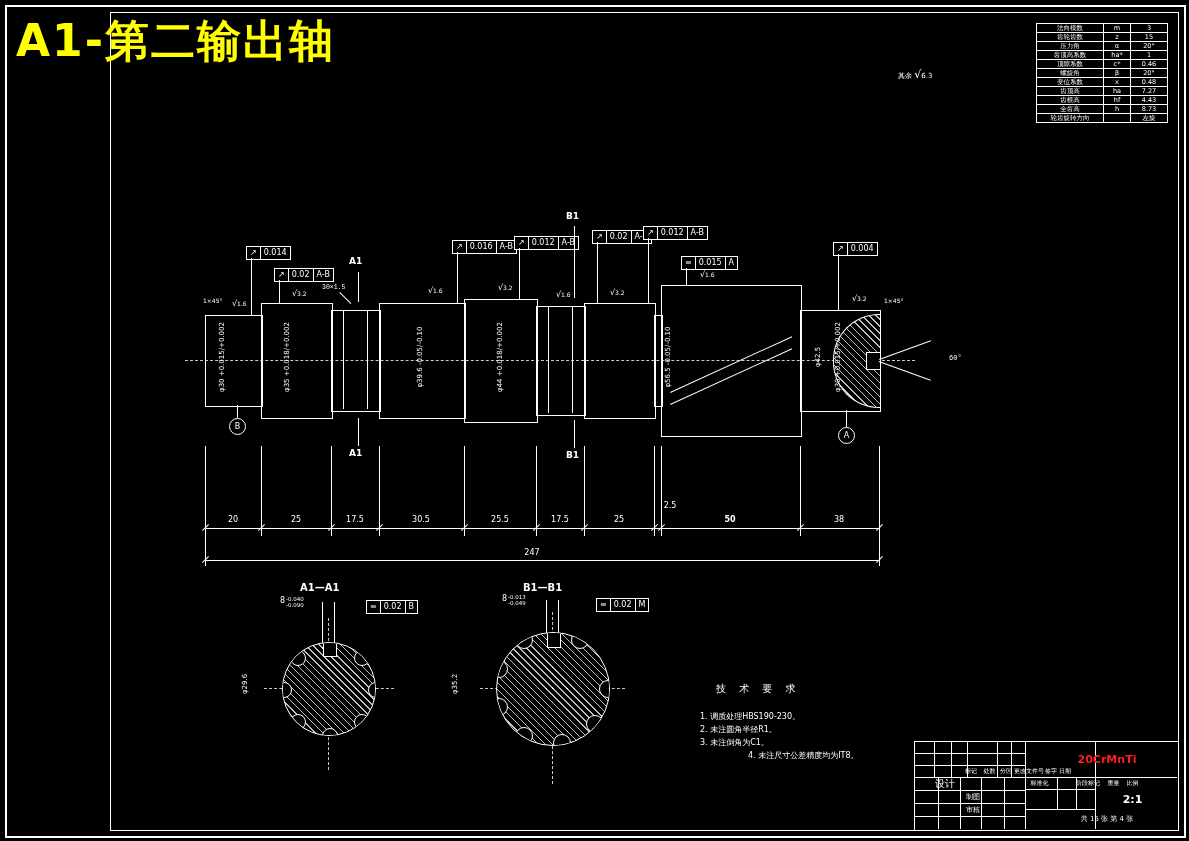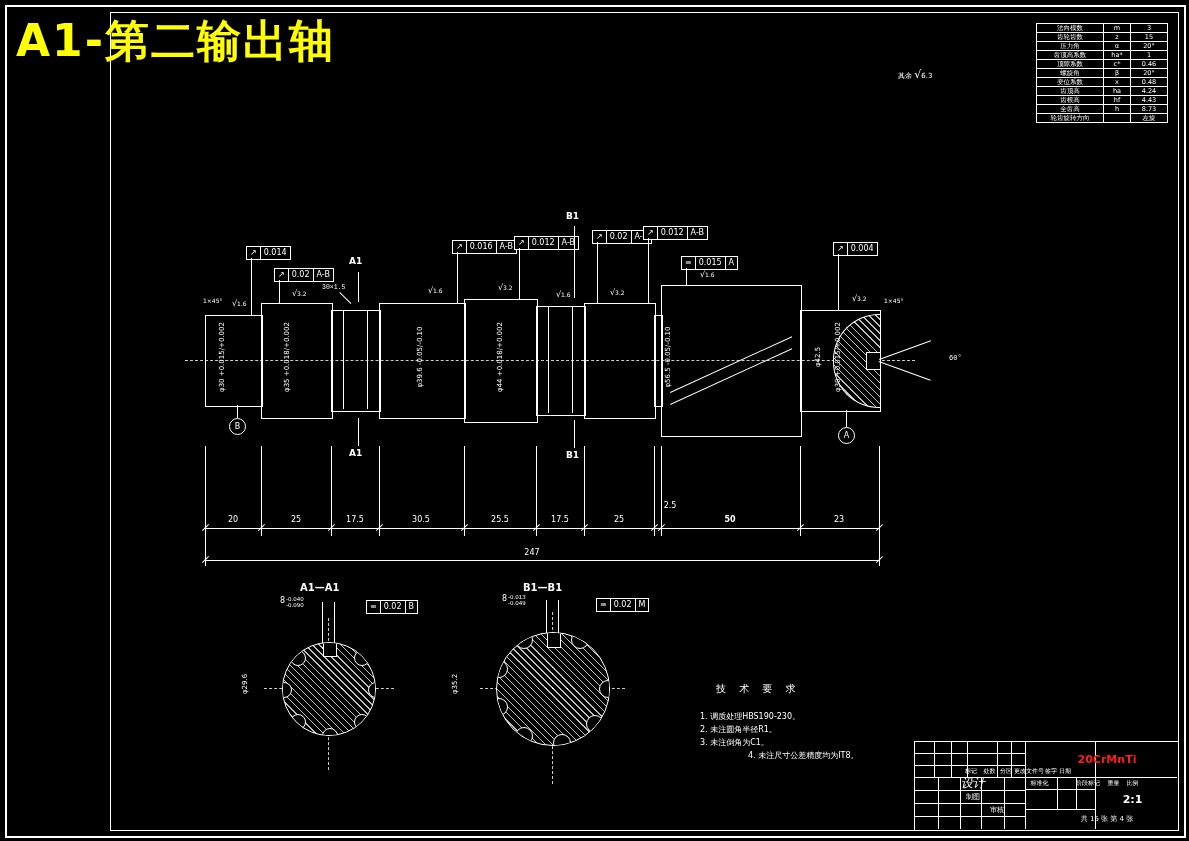--- a/index.html
+++ b/index.html
@@ -82,21 +82,21 @@
         <td class="v">20°</td>
       </tr>
   <tr>
         <td class="n">变位系数</td>
         <td class="s">x</td>
         <td class="v">0.48</td>
       </tr>
   <tr>
         <td class="n">齿顶高</td>
         <td class="s">ha</td>
-        <td class="v">4.24</td>
+        <td class="v">7.27</td>
       </tr>
   <tr>
         <td class="n">齿根高</td>
         <td class="s">hf</td>
         <td class="v">4.43</td>
       </tr>
   <tr>
         <td class="n">全齿高</td>
         <td class="s">h</td>
         <td class="v">8.73</td>
@@ -244,21 +244,21 @@
 <div class="tick" style="left:879px;top:523px;"></div>
 <div class="dimlbl" style="left:213px;top:515px;">20</div>
 <div class="dimlbl" style="left:276px;top:515px;">25</div>
 <div class="dimlbl" style="left:335px;top:515px;">17.5</div>
 <div class="dimlbl" style="left:401px;top:515px;">30.5</div>
 <div class="dimlbl" style="left:480px;top:515px;">25.5</div>
 <div class="dimlbl" style="left:540px;top:515px;">17.5</div>
 <div class="dimlbl" style="left:599px;top:515px;">25</div>
 <div class="dimlbl" style="left:650px;top:501px;">2.5</div>
 <div class="dimlbl" style="left:710px;top:515px;font-weight:bold;">50</div>
-<div class="dimlbl" style="left:819px;top:515px;">23</div>
+<div class="dimlbl" style="left:819px;top:515px;">38</div>
 <div class="hl" style="left:205px;top:560px;width:674px;"></div>
 <div class="tick" style="left:205px;top:555px;"></div>
 <div class="tick" style="left:879px;top:555px;"></div>
 <div class="dimlbl" style="left:512px;top:548px;">247</div>
 
 <div class="cutlbl" style="left:300px;top:582px;font-size:10px;">A1—A1</div>
 <div class="clv" style="left:328px;top:618px;height:152px;"></div>
 <div class="cl" style="left:264px;top:688px;width:130px;"></div>
 <div class="vl" style="left:322px;top:602px;height:48px;"></div>
 <div class="vl" style="left:334px;top:602px;height:48px;"></div>
@@ -346,23 +346,23 @@
 <div class="hl" style="left:1025px;top:809px;width:70px;"></div>
 <div class="vl" style="left:1057px;top:777px;height:32px;"></div>
 <div class="vl" style="left:1076px;top:777px;height:32px;"></div>
 
 <div class="tbcell" style="left:914px;top:765px;width:20px;height:12px;">标记</div>
 <div class="tbcell" style="left:934px;top:765px;width:17px;height:12px;">处数</div>
 <div class="tbcell" style="left:951px;top:765px;width:16px;height:12px;">分区</div>
 <div class="tbcell" style="left:967px;top:765px;width:30px;height:12px;">更改文件号</div>
 <div class="tbcell" style="left:997px;top:765px;width:14px;height:12px;">签字</div>
 <div class="tbcell" style="left:1011px;top:765px;width:14px;height:12px;">日期</div>
-<div class="tbcell" style="left:914px;top:777px;width:24px;height:13px;font-size:12px;font-style:italic;">设计</div>
+<div class="tbcell" style="left:886px;top:777px;width:24px;height:13px;font-size:10px;">设计</div>
 <div class="tbcell" style="left:914px;top:790px;width:24px;height:13px;font-size:7px;">制图</div>
-<div class="tbcell" style="left:914px;top:803px;width:24px;height:13px;font-size:7px;margin-left:24px;">审核</div>
+<div class="tbcell" style="left:914px;top:803px;width:24px;height:13px;font-size:7px;">审核</div>
 <div class="tbcell" style="left:914px;top:856px;width:24px;height:18px;font-size:7px;">工艺</div>
 <div class="tbcell" style="left:981px;top:777px;width:23px;height:13px;">标准化</div>
 <div class="tbcell" style="left:1025px;top:741px;width:70px;height:36px;color:#ff1e1e;font-size:11px;font-weight:bold;">20CrMnTi</div>
 <div class="tbcell" style="left:1025px;top:777px;width:32px;height:12px;">阶段标记</div>
 <div class="tbcell" style="left:1057px;top:777px;width:19px;height:12px;">重量</div>
 <div class="tbcell" style="left:1076px;top:777px;width:19px;height:12px;">比例</div>
 <div class="tbcell" style="left:1076px;top:789px;width:19px;height:20px;font-size:11px;font-weight:bold;">2:1</div>
 <div class="tbcell" style="left:1025px;top:809px;width:70px;height:20px;font-size:7px;">共 15 张  第 4 张</div>
 
 </body></html>

